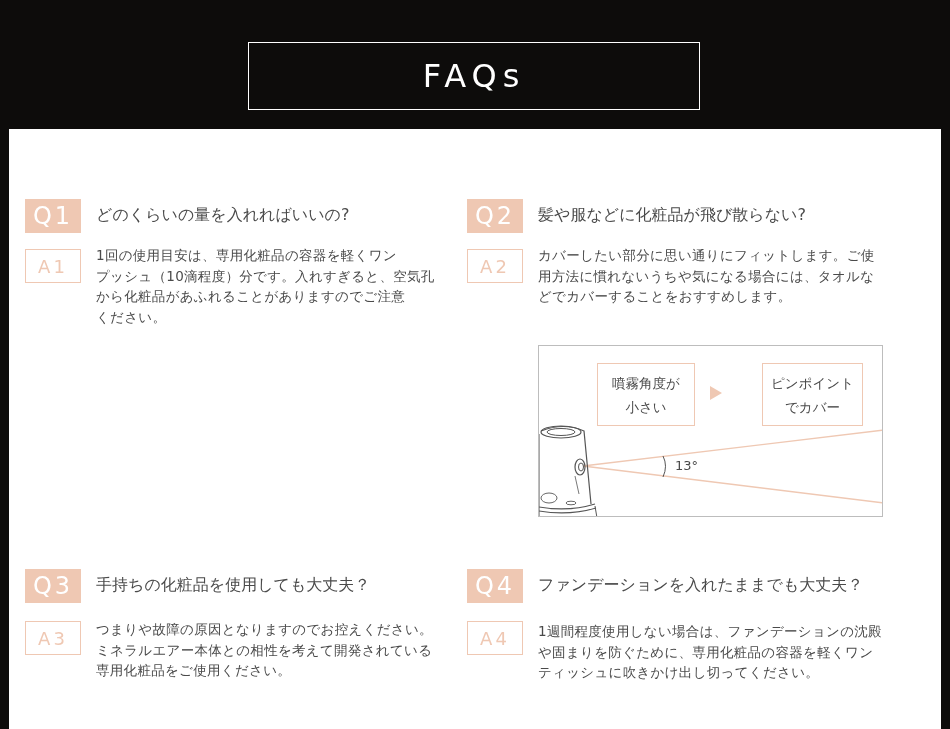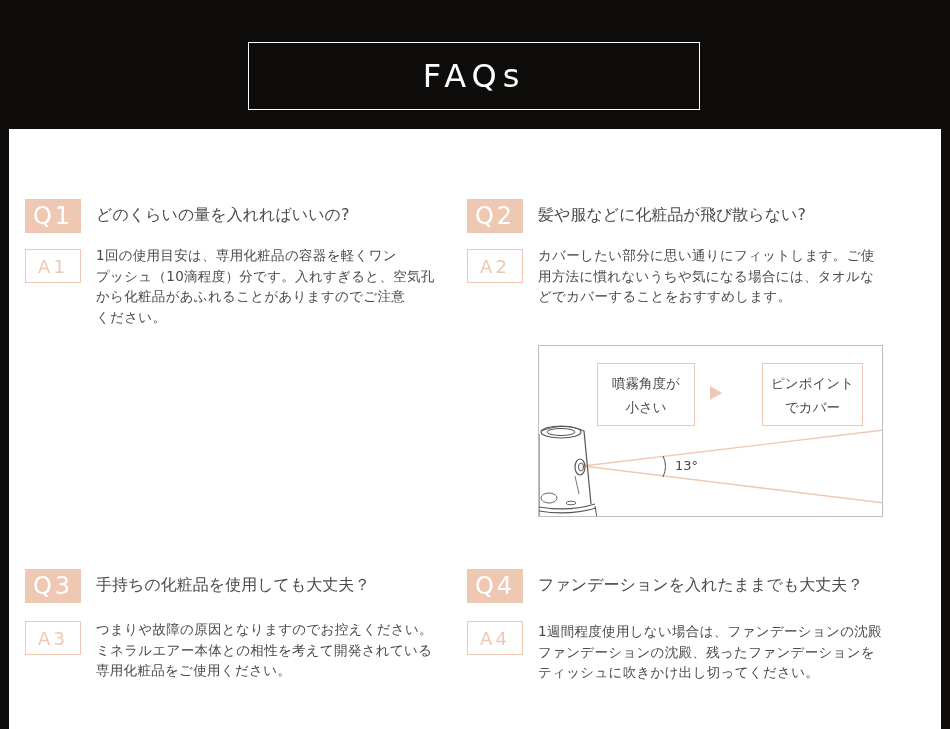--- a/index.html
+++ b/index.html
@@ -135,18 +135,18 @@
       <span>専用化粧品をご使用ください。</span>
     </div>
   </div>
 
   <div class="faq" style="left:458px; top:440px;">
     <div class="qbadge" style="left:0; top:0;">Q4</div>
     <div class="qtext" style="left:71px; top:6px;">ファンデーションを入れたままでも大丈夫？</div>
     <div class="abadge" style="left:0; top:52px;">A4</div>
     <div class="atext" style="left:71px; top:52px;">
       <span>1週間程度使用しない場合は、ファンデーションの沈殿</span>
-      <span>ファンデーションの沈殿、残ったファンデーションを</span>
+      <span>や固まりを防ぐために、専用化粧品の容器を軽くワン</span>
       <span>ティッシュに吹きかけ出し切ってください。</span>
     </div>
   </div>
 
 </div>
 
 </body></html>

